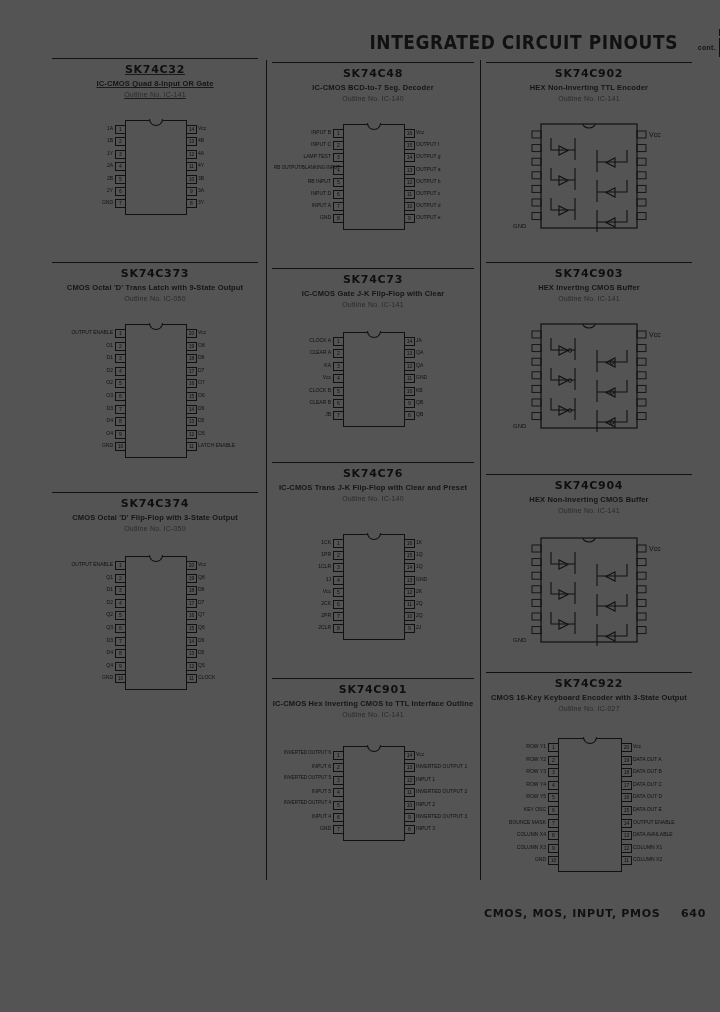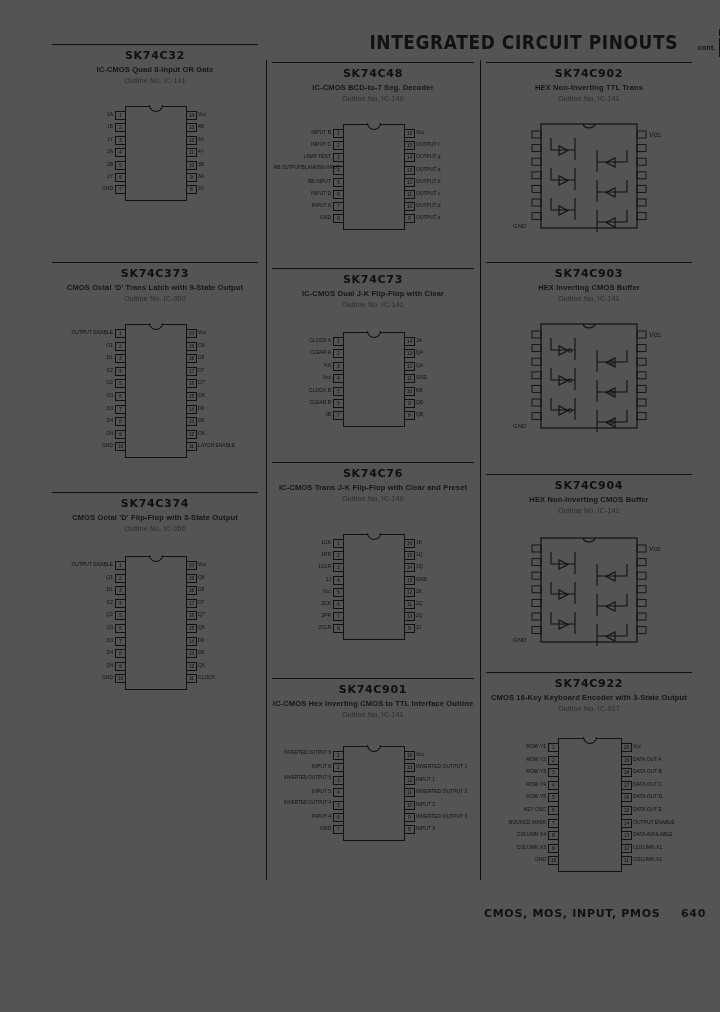--- a/index.html
+++ b/index.html
@@ -108,21 +108,21 @@
       <rect x="27" y="10" width="7" height="16" fill="#111"></rect>
       <rect x="1" y="15" width="34" height="4" fill="#111"></rect>
       <rect x="1" y="26" width="34" height="3" fill="#111"></rect>
     </svg>
   </div>
 
   <div class="vrule" style="left:266px;top:60px;height:820px;"></div>
   <div class="vrule" style="left:480px;top:60px;height:820px;"></div>
 
   <div id="sections-root">
-      <div class="sect" style="left: 52px; top: 44px; width: 206px;">
+      <div class="sect" style="left: 52px; top: 58px; width: 206px; text-decoration: underline;">
         <div class="top-rule" style="width: 206px;"></div>
         <div class="title">SK74C32</div>
         <div class="subtitle">IC-CMOS Quad 8-Input OR Gate</div>
         <div class="outline">Outline No. IC-141</div>
         <div class="dip" style="width: 206px; height: 102.8px; margin-top: 18px;">
           <div class="dip-body" style="left: 73px; top: 4px; width: 60px; height: 92.8px;"></div>
           <div class="notch" style="left: 97px; top: 3px;"></div>
           <div class="pinbox" style="left: 63px; top: 9px;">1</div>
           <div class="pinlabel l" style="right: 145px; top: 9px; width: 59px;">1A</div>
           <div class="pinbox" style="left: 134px; top: 9px;">14</div>
@@ -191,21 +191,21 @@
           <div class="pinlabel r" style="left: 144px; top: 82.2px; width: 57px;">OUTPUT d</div>
           <div class="pinbox" style="left: 61px; top: 94.4px;">8</div>
           <div class="pinlabel l" style="right: 143px; top: 94.4px; width: 57px;">GND</div>
           <div class="pinbox" style="left: 132px; top: 94.4px;">9</div>
           <div class="pinlabel r" style="left: 144px; top: 94.4px; width: 57px;">OUTPUT e</div>
         </div>
       </div>
       <div class="sect" style="left: 486px; top: 62px; width: 206px;">
         <div class="top-rule" style="width: 206px;"></div>
         <div class="title">SK74C902</div>
-        <div class="subtitle">HEX Non-Inverting TTL Trans</div>
+        <div class="subtitle">HEX Non-Inverting TTL Encoder</div>
         <div class="outline">Outline No. IC-141</div>
         <div class="schem" style="width: 206px; height: 120px; margin-top: 16px;">
           <svg width="206" height="120">
             <rect x="55" y="6" width="96" height="104" fill="none" stroke="#111" stroke-width="1.2"></rect>
             <path d="M97,6 a6,4 0 0,0 12,0" fill="none" stroke="#111" stroke-width="1.2"></path>
             <rect x="46" y="13" width="9" height="7" fill="none" stroke="#111" stroke-width="0.9"></rect>
             <rect x="151" y="13" width="9" height="7" fill="none" stroke="#111" stroke-width="0.9"></rect>
             <rect x="46" y="26.6" width="9" height="7" fill="none" stroke="#111" stroke-width="0.9"></rect>
             <rect x="151" y="26.6" width="9" height="7" fill="none" stroke="#111" stroke-width="0.9"></rect>
             <rect x="46" y="40.2" width="9" height="7" fill="none" stroke="#111" stroke-width="0.9"></rect>
@@ -287,21 +287,21 @@
           <div class="pinlabel r" style="left: 146px; top: 109.8px; width: 59px;">O5</div>
           <div class="pinbox" style="left: 63px; top: 122.4px;">10</div>
           <div class="pinlabel l" style="right: 145px; top: 122.4px; width: 59px;">GND</div>
           <div class="pinbox" style="left: 134px; top: 122.4px;">11</div>
           <div class="pinlabel r" style="left: 146px; top: 122.4px; width: 59px;">LATCH ENABLE</div>
         </div>
       </div>
       <div class="sect" style="left: 272px; top: 268px; width: 202px;">
         <div class="top-rule" style="width: 202px;"></div>
         <div class="title">SK74C73</div>
-        <div class="subtitle">IC-CMOS Dual J-K Flip-Flop with Clear</div>
+        <div class="subtitle">IC-CMOS Gate J-K Flip-Flop with Clear</div>
         <div class="outline">Outline No. IC-141</div>
         <div class="dip" style="width: 202px; height: 102.8px; margin-top: 20px;">
           <div class="dip-body" style="left: 71px; top: 4px; width: 60px; height: 92.8px;"></div>
           <div class="notch" style="left: 95px; top: 3px;"></div>
           <div class="pinbox" style="left: 61px; top: 9px;">1</div>
           <div class="pinlabel l" style="right: 143px; top: 9px; width: 57px;">CLOCK A</div>
           <div class="pinbox" style="left: 132px; top: 9px;">14</div>
           <div class="pinlabel r" style="left: 144px; top: 9px; width: 57px;">JA</div>
           <div class="pinbox" style="left: 61px; top: 21.4px;">2</div>
           <div class="pinlabel l" style="right: 143px; top: 21.4px; width: 57px;">CLEAR A</div>

